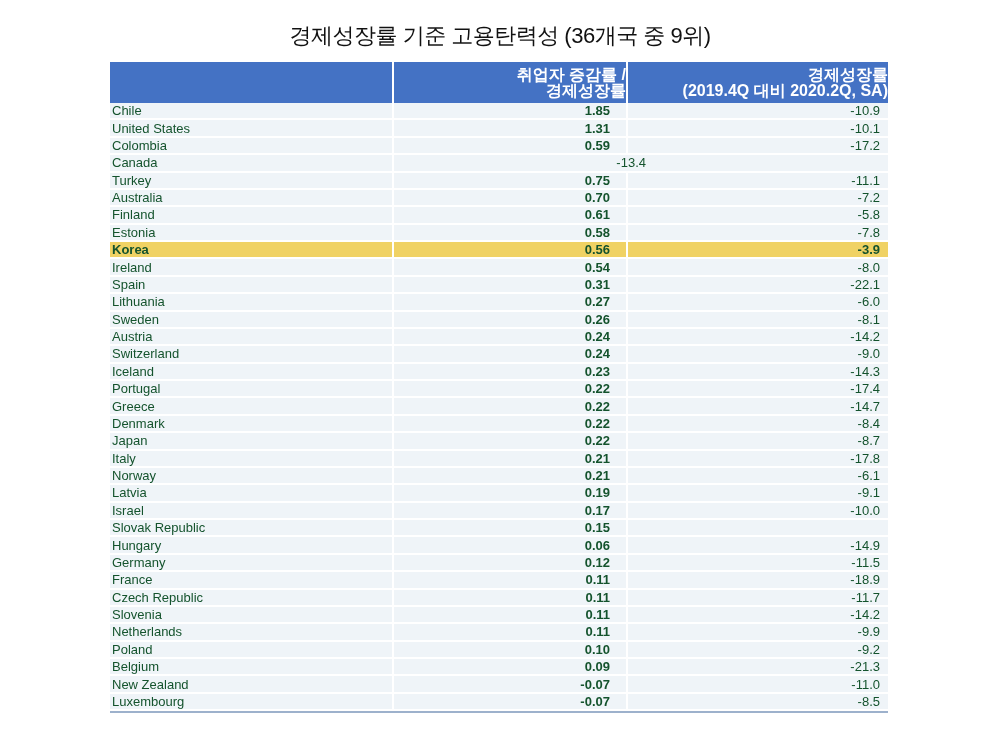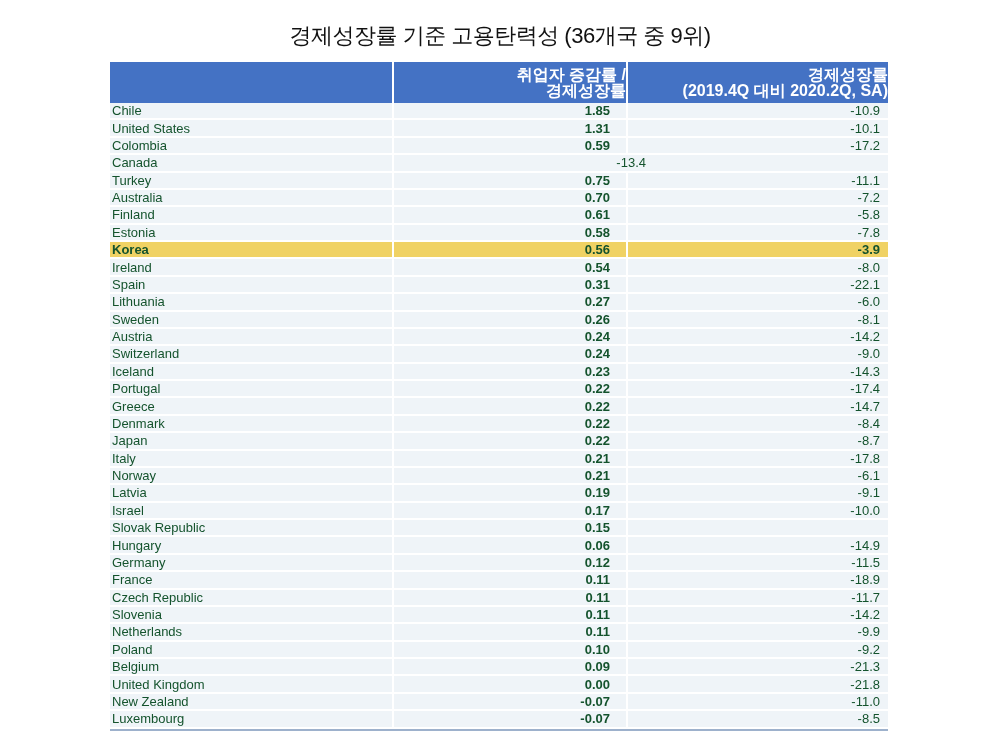--- a/index.html
+++ b/index.html
@@ -257,25 +257,20 @@
           <div class="td c1">Poland</div>
           <div class="td c2">0.10</div>
           <div class="td c3">-9.2</div>
         </div>
         <div class="tr">
           <div class="td c1">Belgium</div>
           <div class="td c2">0.09</div>
           <div class="td c3">-21.3</div>
         </div>
         <div class="tr">
-          <div class="td c1">United Kingdom</div>
-          <div class="td c2">0.00</div>
-          <div class="td c3">-21.8</div>
-        </div>
-        <div class="tr">
           <div class="td c1">New Zealand</div>
           <div class="td c2">-0.07</div>
           <div class="td c3">-11.0</div>
         </div>
         <div class="tr">
           <div class="td c1">Luxembourg</div>
           <div class="td c2">-0.07</div>
           <div class="td c3">-8.5</div>
         </div>
       </div>

